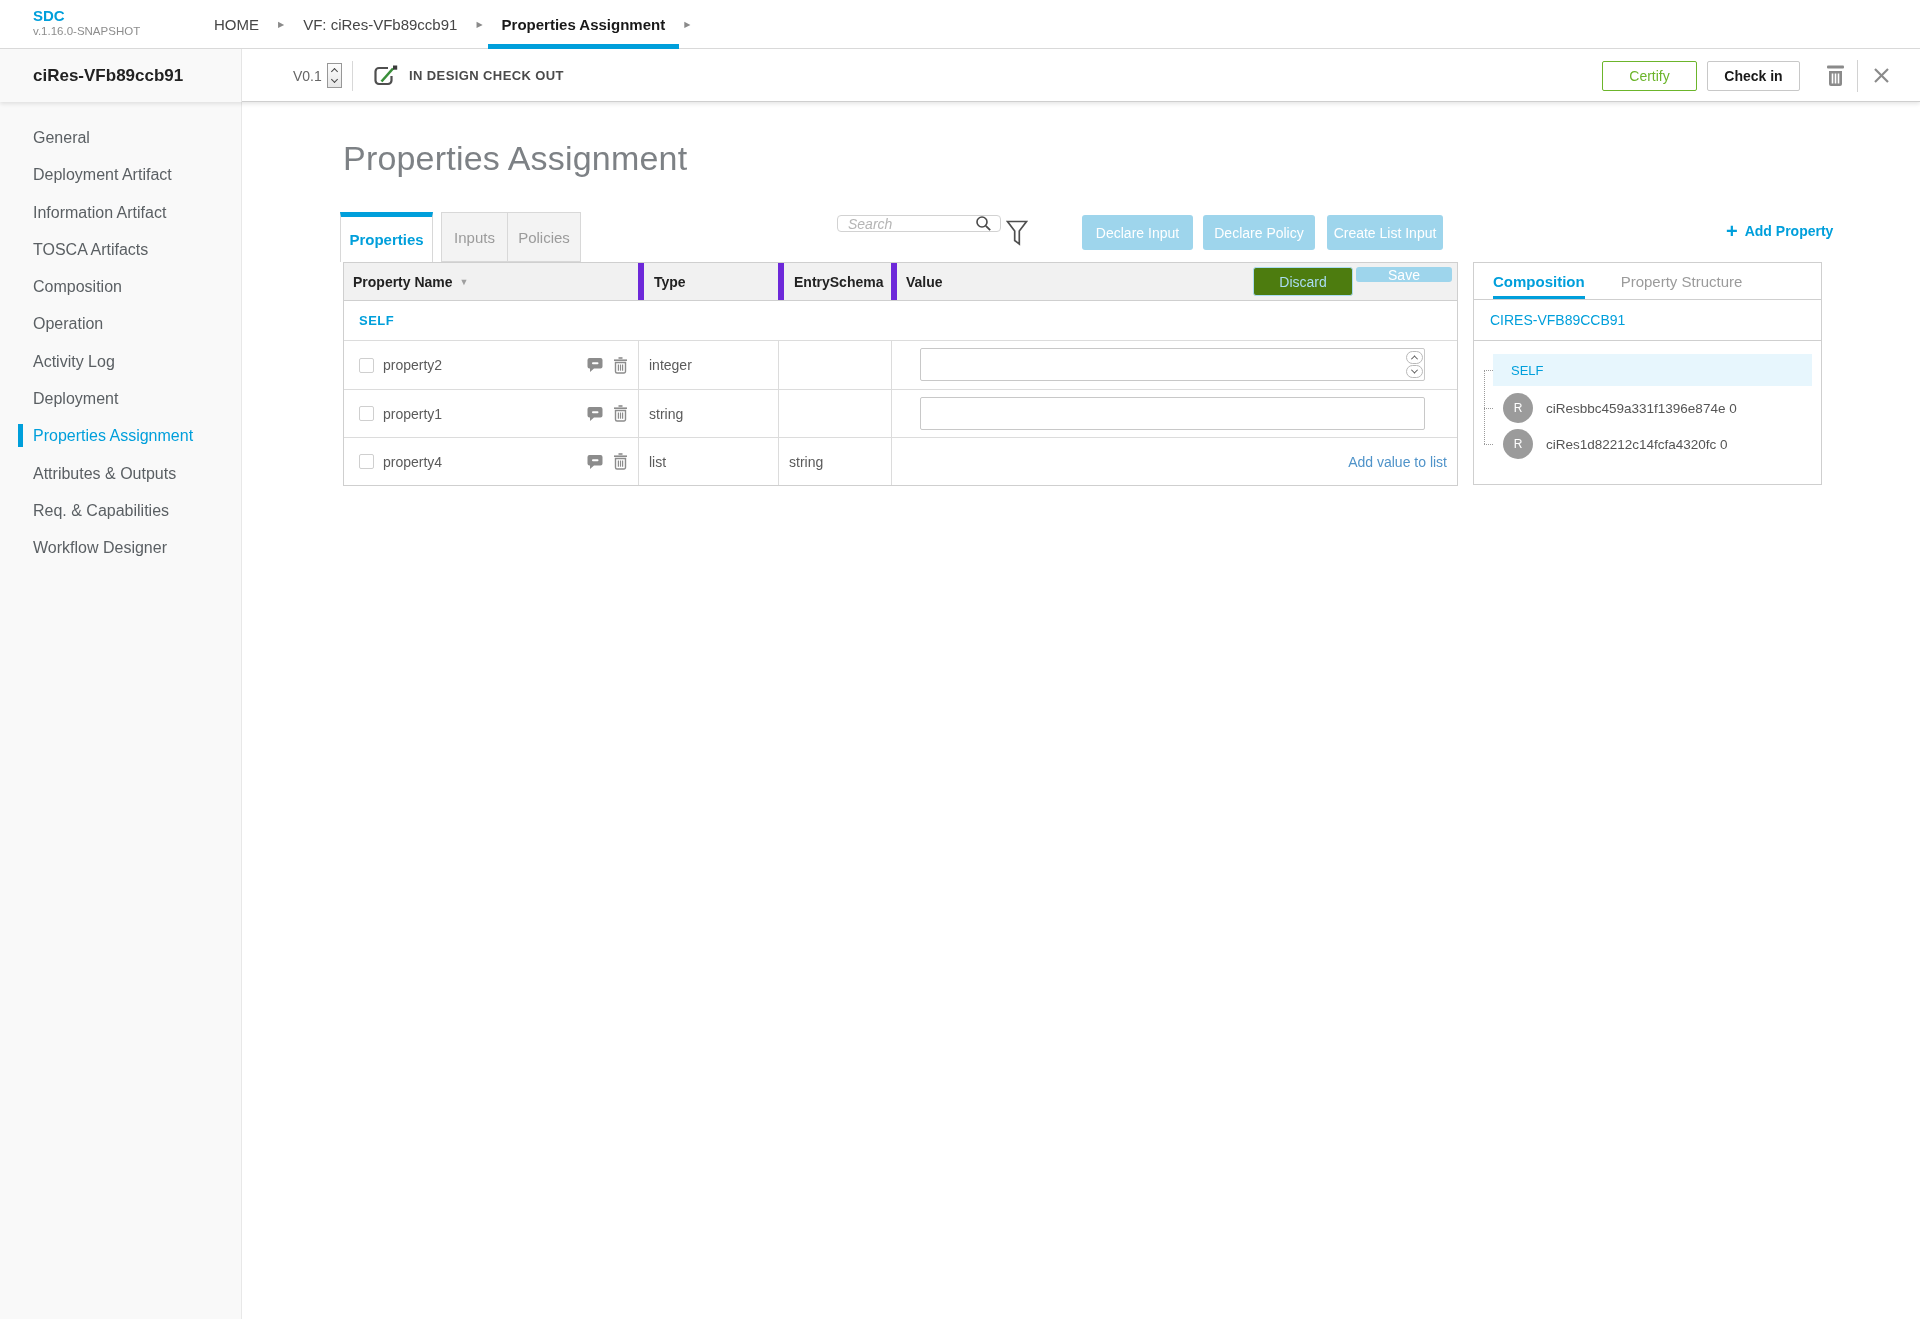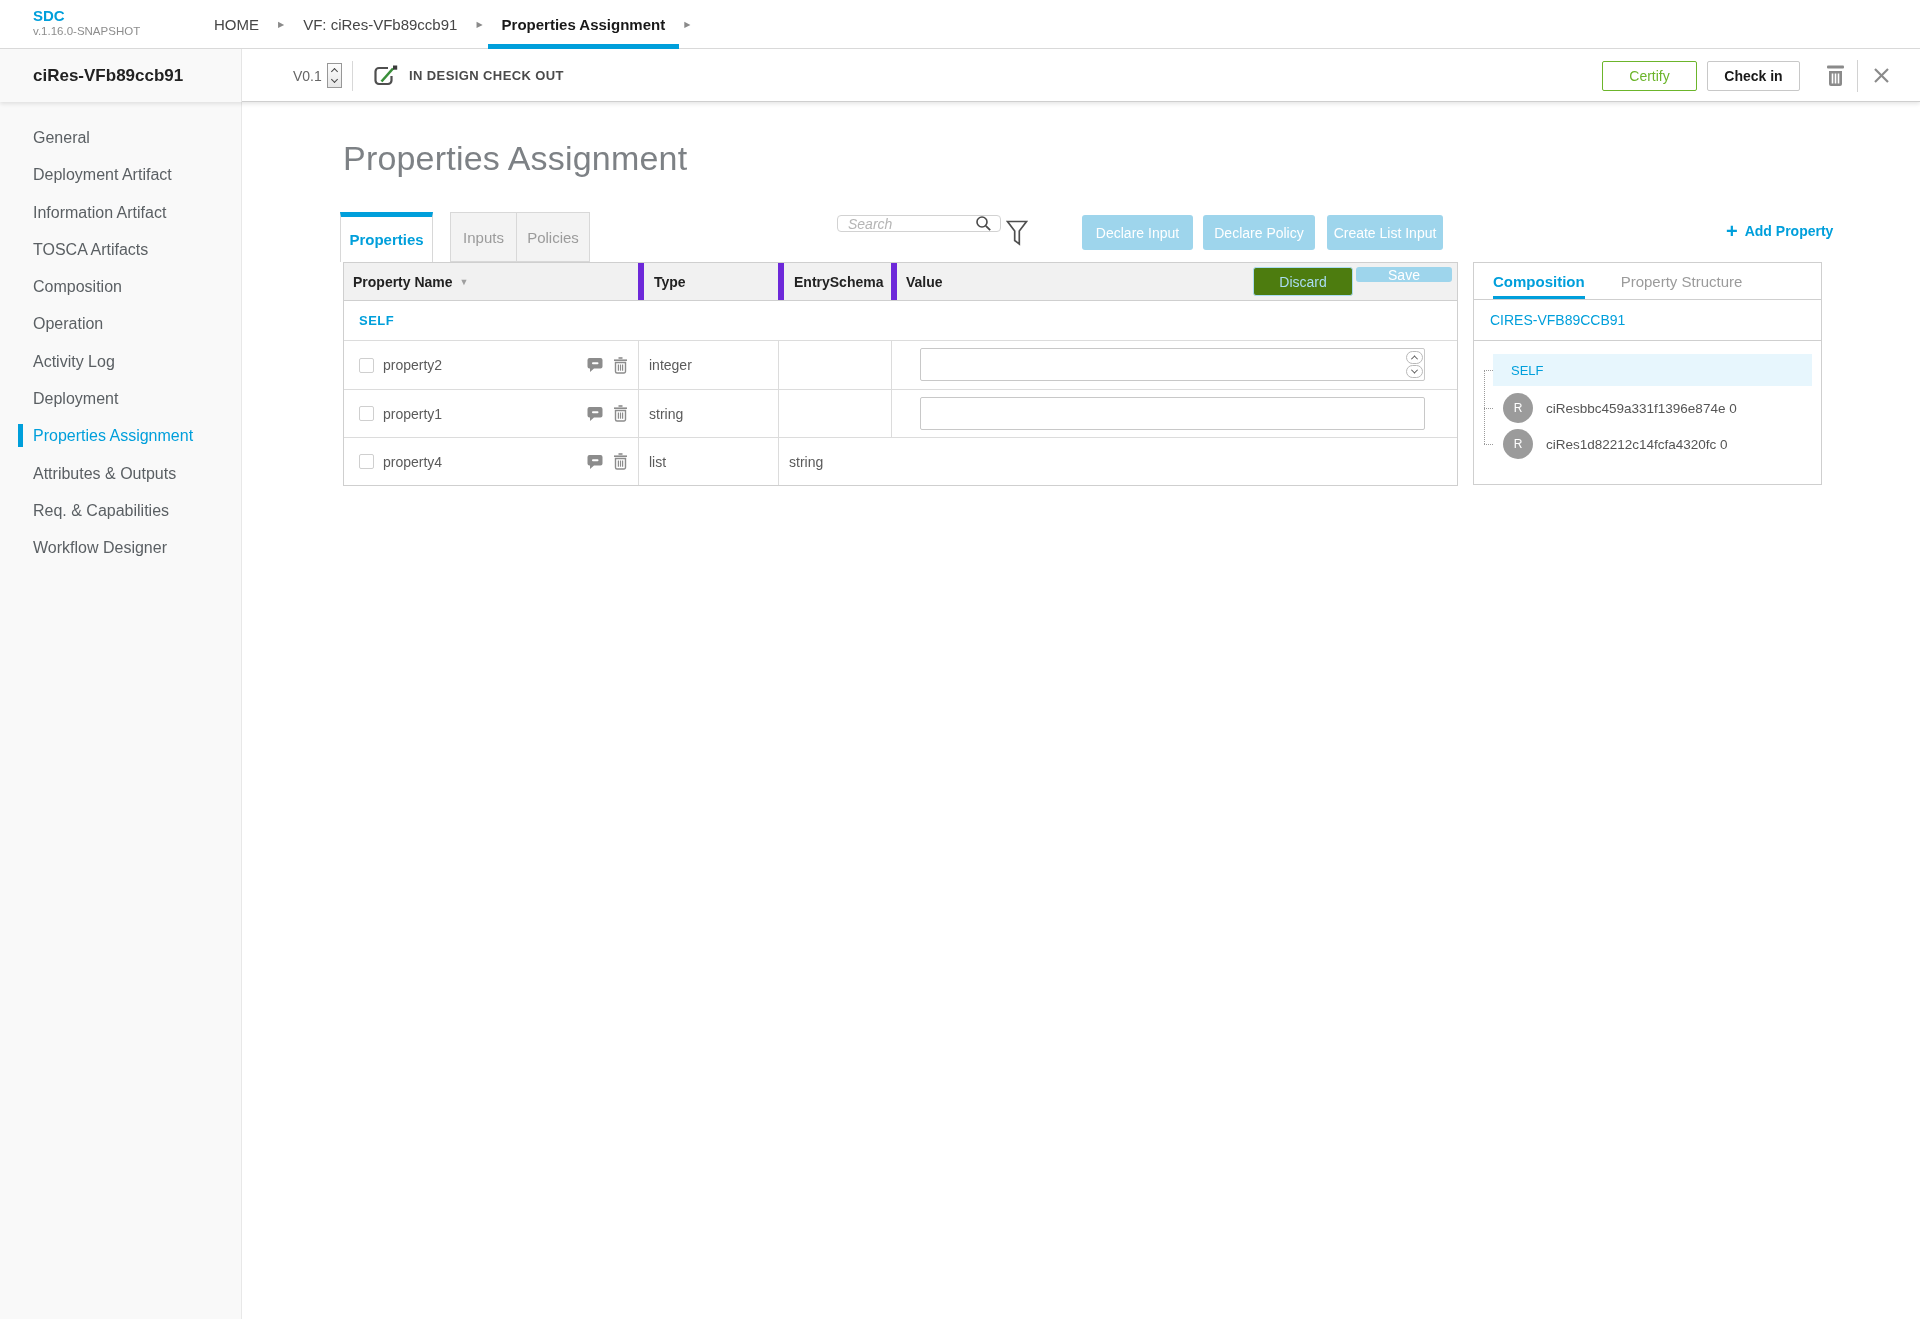--- a/index.html
+++ b/index.html
@@ -64,21 +64,21 @@
   
   .page-title { position:absolute; left:343px; top:139px; font-size:34px;
     font-weight:300; color:#7d8185; letter-spacing:.2px; }
 
   .tabs { position:absolute; left:340px; top:212px; height:50px; display:flex; }
   .tab { height:50px; display:flex; align-items:center; justify-content:center;
     font-size:15px; cursor:pointer; }
   .tab.active { width:93px; background:#fff; border-top:5px solid #009fdb;
     border-left:1px solid #d8d8d8; border-right:1px solid #d8d8d8;
     color:#009fdb; font-weight:600; }
-  .tab.in1 { width:67px; margin-left:17px; }
+  .tab.in1 { width:67px; margin-left:8px; }
   .tab.inactive { background:#f3f3f3; border:1px solid #d8d8d8; color:#9b9b9b; }
   .tab.in2 { width:73px; border-left:none; }
 
   .search-box { position:absolute; left:837px; top:215px; width:164px; height:17px;
     border:1px solid #d2d2d2; border-radius:4px; background:#fff;
     display:flex; align-items:center; }
   .search-box input { flex:1; min-width:0; border:none; outline:none; background:none;
     padding:0 4px 0 10px; font-size:14px; font-family:inherit; color:#444; }
   .search-box input::placeholder { font-style:italic; color:#b5b5b5; }
   .search-glass { padding-right:8px; display:flex; cursor:pointer; }
@@ -378,20 +378,23 @@
           <line x1="5.5" y1="1" x2="9.5" y2="1" stroke="#8c8c8c" stroke-width="1.6"></line>
           <path d="M2.5 5.5 h10 v9 a1.5 1.5 0 0 1 -1.5 1.5 h-7 a1.5 1.5 0 0 1 -1.5 -1.5 z" fill="none" stroke="#8c8c8c" stroke-width="1.4"></path>
           <line x1="5.4" y1="7.5" x2="5.4" y2="13.7" stroke="#8c8c8c" stroke-width="1.2"></line>
           <line x1="7.5" y1="7.5" x2="7.5" y2="13.7" stroke="#8c8c8c" stroke-width="1.2"></line>
           <line x1="9.6" y1="7.5" x2="9.6" y2="13.7" stroke="#8c8c8c" stroke-width="1.2"></line>
         </svg>
       </span>
     </div>
     <div class="cell cell-type">list</div>
     <div class="cell cell-entry">string</div>
+    <div class="cell cell-value">
+      <span class="add-value-link">Add value to list</span>
+    </div>
   </div>
 </div>
 
 <div class="cpanel">
   <div class="cpanel-tabs">
     <div class="cpanel-tab active">Composition</div>
     <div class="cpanel-tab">Property Structure</div>
   </div>
   <div class="cpanel-root">CIRES-VFB89CCB91</div>
   <div class="cpanel-tree">

